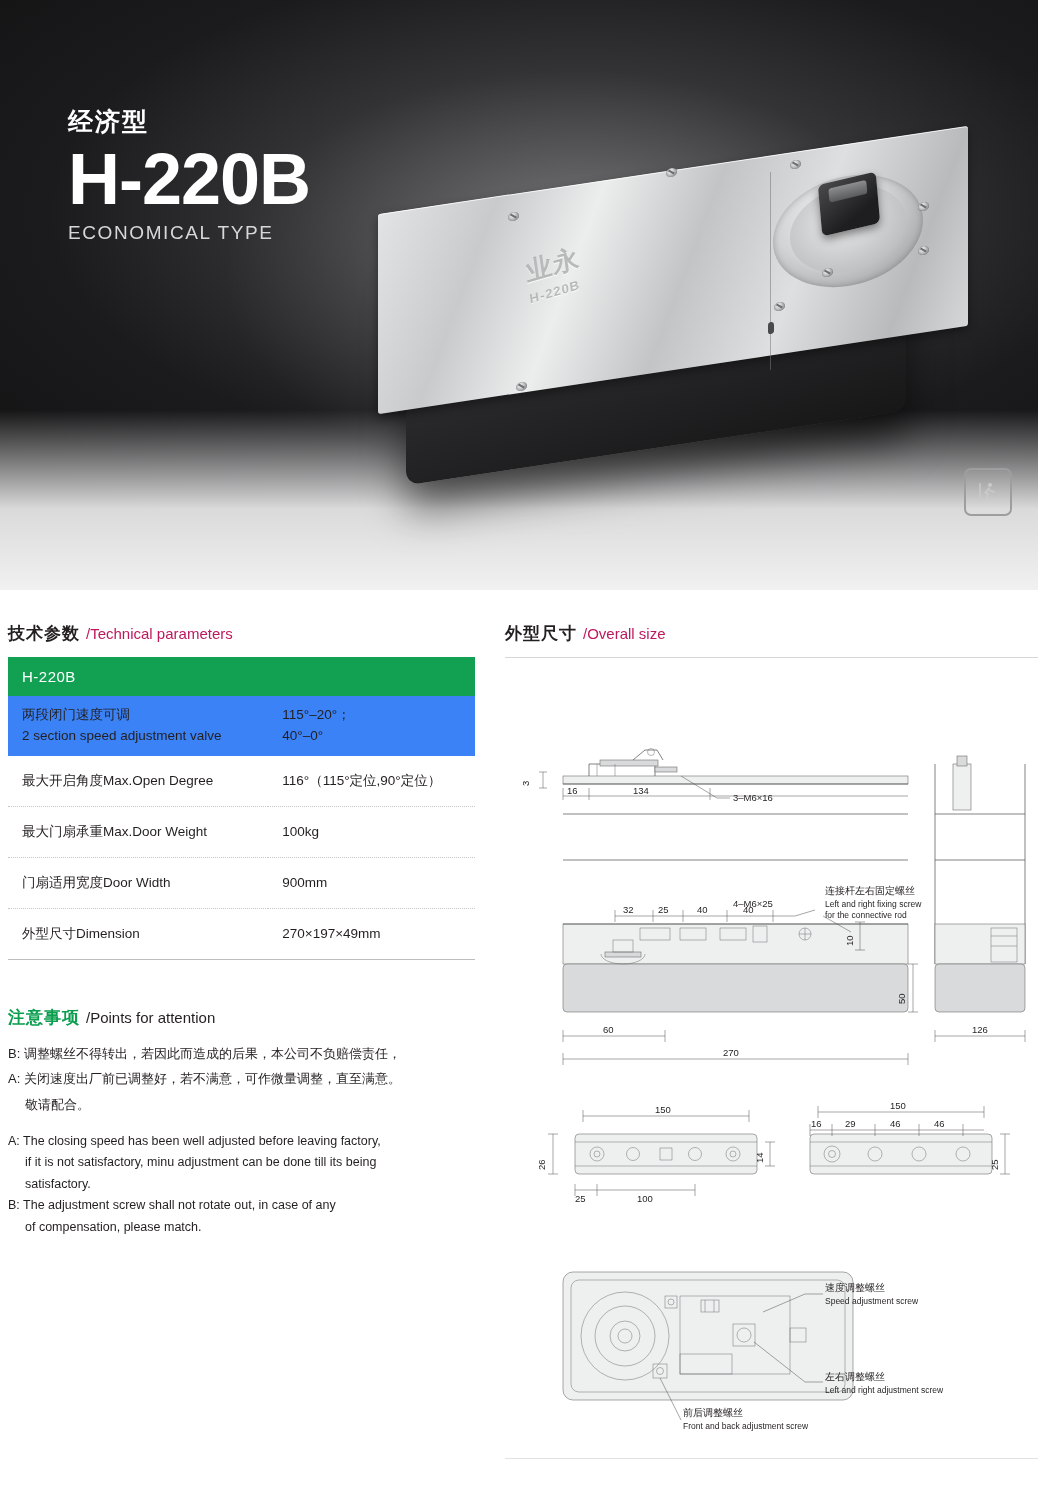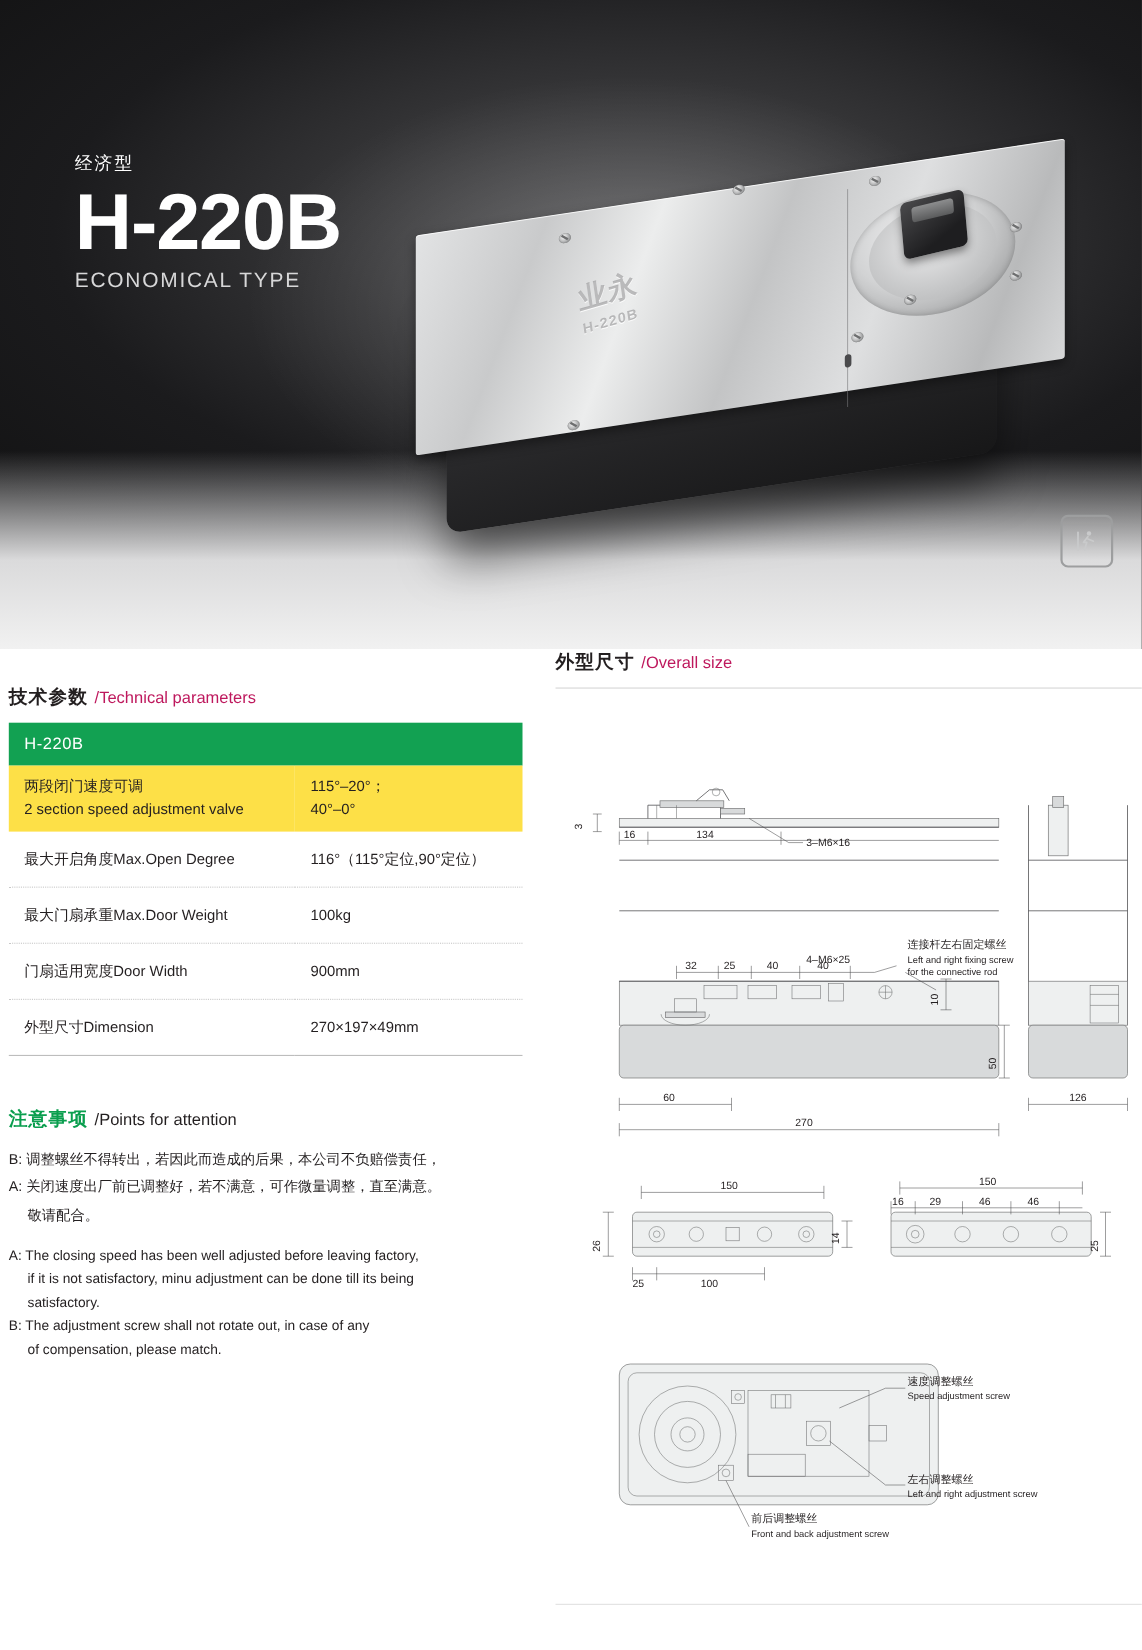--- a/index.html
+++ b/index.html
@@ -24,21 +24,21 @@
     position:absolute;left:0;bottom:0;width:1038px;height:180px;
     background:linear-gradient(180deg, rgba(255,255,255,0) 0%, rgba(235,235,236,.92) 55%, #f1f1f1 100%);
   }
   .hero-glow{
     position:absolute;left:210px;top:60px;width:720px;height:430px;
     background:radial-gradient(ellipse at center, rgba(255,255,255,.18) 0%, rgba(255,255,255,0) 68%);
     pointer-events:none;
   }
 
   .hero-text{position:absolute;left:68px;top:106px;color:#fff;}
-  .hero-sub-cn{font-size:16px;letter-spacing:2px;font-weight:400;line-height:1.2;margin-top:34px;}
+  .hero-sub-cn{font-size:25px;letter-spacing:2px;font-weight:700;line-height:1.2;}
   .hero-title{font-size:72px;font-weight:700;letter-spacing:-1px;line-height:1.05;margin-top:6px;}
   .hero-sub-en{font-size:19px;letter-spacing:1.6px;color:#d7d7d8;margin-top:4px;font-weight:300;}
 
   
   .prod{position:absolute;left:370px;top:150px;width:600px;height:320px;}
   .prod-body{
     position:absolute;left:36px;top:88px;width:500px;height:210px;
     background:linear-gradient(170deg,#3d3d3f 0%,#2a2a2c 45%,#171718 100%);
     border-radius:6px 6px 14px 14px;
     transform:skewY(-8.5deg);
@@ -121,21 +121,21 @@
   .sec-head.green .cn{color:#0a9e4e;}
   .sec-head.green .en{color:#231f20;}
 
   
   .spec-table{width:467px;border-collapse:collapse;margin-left:8px;}
   .spec-head-row td{
     background:#12a152;color:#fff;font-size:15px;font-weight:500;
     padding:11px 14px;letter-spacing:.5px;
   }
   .spec-grey td{
-    background:#fde047;padding:9px 14px;font-size:13.5px;line-height:1.55;vertical-align:top;
+    background:#3b82f6;padding:9px 14px;font-size:13.5px;line-height:1.55;vertical-align:top;
   }
   .spec-row td{
     padding:16px 14px;font-size:13.5px;border-bottom:1px dotted #c8c8c8;vertical-align:middle;
   }
   .spec-row:first-of-type td{border-top:1px dotted #c8c8c8;}
   .spec-table td.label{width:270px;}
   .spec-table td.value{width:197px;}
   .spec-table tr.spec-row:last-child td{border-bottom:1px solid #bdbdbd;}
 
   .attention{margin:46px 0 0 8px;width:467px;}
@@ -262,21 +262,21 @@
         <span class="att-line">A: The closing speed has been well adjusted before leaving factory,</span>
         <span class="att-indent">if it is not satisfactory, minu adjustment can be done till its being</span>
         <span class="att-indent">satisfactory.</span>
         <span class="att-line">B: The adjustment screw shall not rotate out, in case of any</span>
         <span class="att-indent">of compensation, please match.</span>
       </div>
     </div>
   </div>
 
   <div class="col-right">
-    <div class="sec-head" style="">
+    <div class="sec-head" style="margin-top:32px;">
       <span class="cn">外型尺寸</span>
       <span class="en">/Overall size</span>
     </div>
     <div class="draw-rule"></div>
 
     <div class="drawing">
       <svg width="533" height="790" viewBox="0 0 533 790">
 
         <rect x="58" y="112" width="345" height="8" class="fill-lt"></rect>
         <line x1="58" y1="120" x2="403" y2="120" class="ln"></line>

